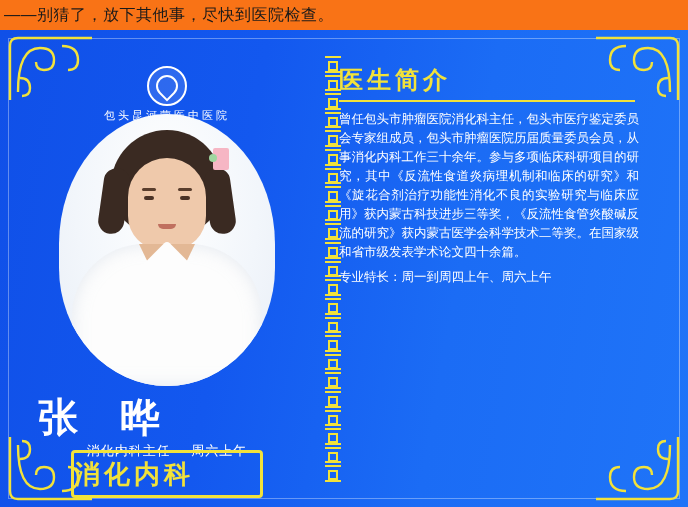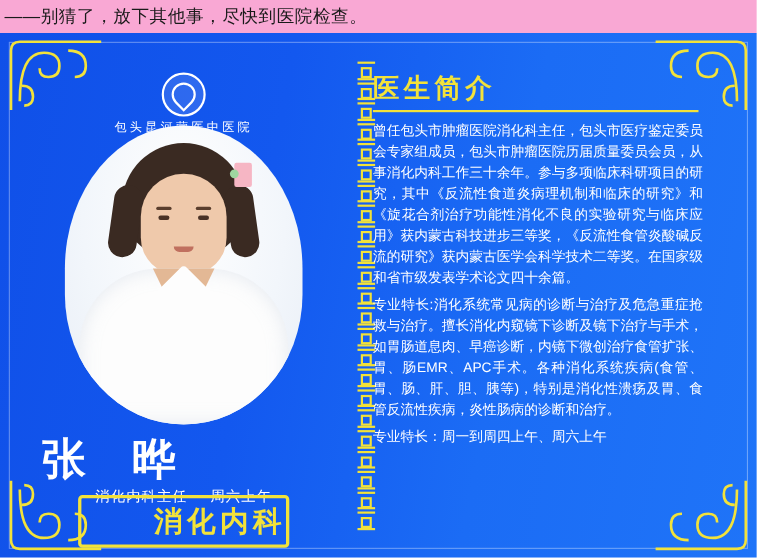--- a/index.html
+++ b/index.html
@@ -13,21 +13,21 @@
     font-family: "Liberation Sans", sans-serif;
     overflow: hidden;
   }
 
   
   .caption-bar {
     height: 30px;
     display: flex;
     align-items: center;
     padding-left: 4px;
-    background: #f9a8d4;
+    background: #f97316;
   }
   .caption-text {
     font-size: 16px;
     color: #1a1a1a;
     letter-spacing: 0.5px;
     white-space: nowrap;
   }
 
   
   .poster {
@@ -281,21 +281,21 @@
     position: absolute;
     left: 50%;
     transform: translateX(-50%);
     bottom: -12px;
     width: 186px;
     height: 42px;
     border: 3px solid #f2e23a;
     border-radius: 4px;
     display: flex;
     align-items: center;
-    justify-content: flex-end;
+    justify-content: flex-start;
   }
   .dept-plate .dept-text {
     font-size: 26px;
     color: #f2e23a;
     letter-spacing: 4px;
     font-family: "Liberation Serif", serif;
     font-weight: bold;
   }
 
   
@@ -431,17 +431,16 @@
     <div class="dept-plate">
       <span class="dept-text">消化内科</span>
     </div>
   </div>
 
   <div class="right-panel">
     <div class="intro-title">医生简介</div>
     <div class="title-rule"></div>
 
     <p class="intro-para">曾任包头市肿瘤医院消化科主任，包头市医疗鉴定委员会专家组成员，包头市肿瘤医院历届质量委员会员，从事消化内科工作三十余年。参与多项临床科研项目的研究，其中《反流性食道炎病理机制和临床的研究》和《旋花合剂治疗功能性消化不良的实验研究与临床应用》获内蒙古科技进步三等奖，《反流性食管炎酸碱反流的研究》获内蒙古医学会科学技术二等奖。在国家级和省市级发表学术论文四十余篇。</p>
-    <p class="intro-para">专业特长:消化系统常见病的诊断与治疗及危急重症抢救与治疗。擅长消化内窥镜下诊断及镜下治疗与手术，如胃肠道息肉、早癌诊断，内镜下微创治疗食管扩张、胃、肠EMR、APC手术。各种消化系统疾病(食管、胃、肠、肝、胆、胰等)，特别是消化性溃疡及胃、食管反流性疾病，炎性肠病的诊断和治疗。</p>
     <p class="intro-para">专业特长：周一到周四上午、周六上午</p>
   </div>
 
 </div>
 
 </body></html>

